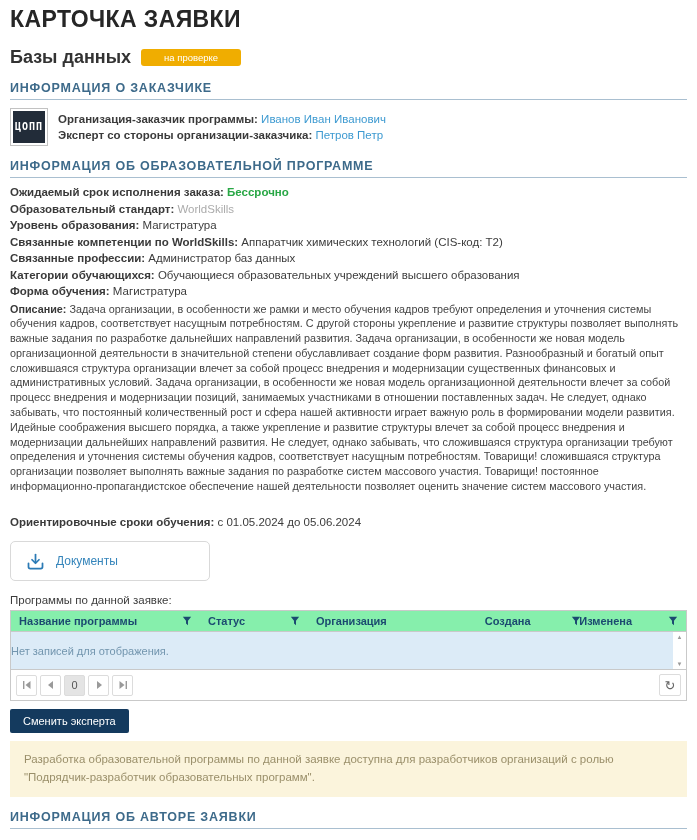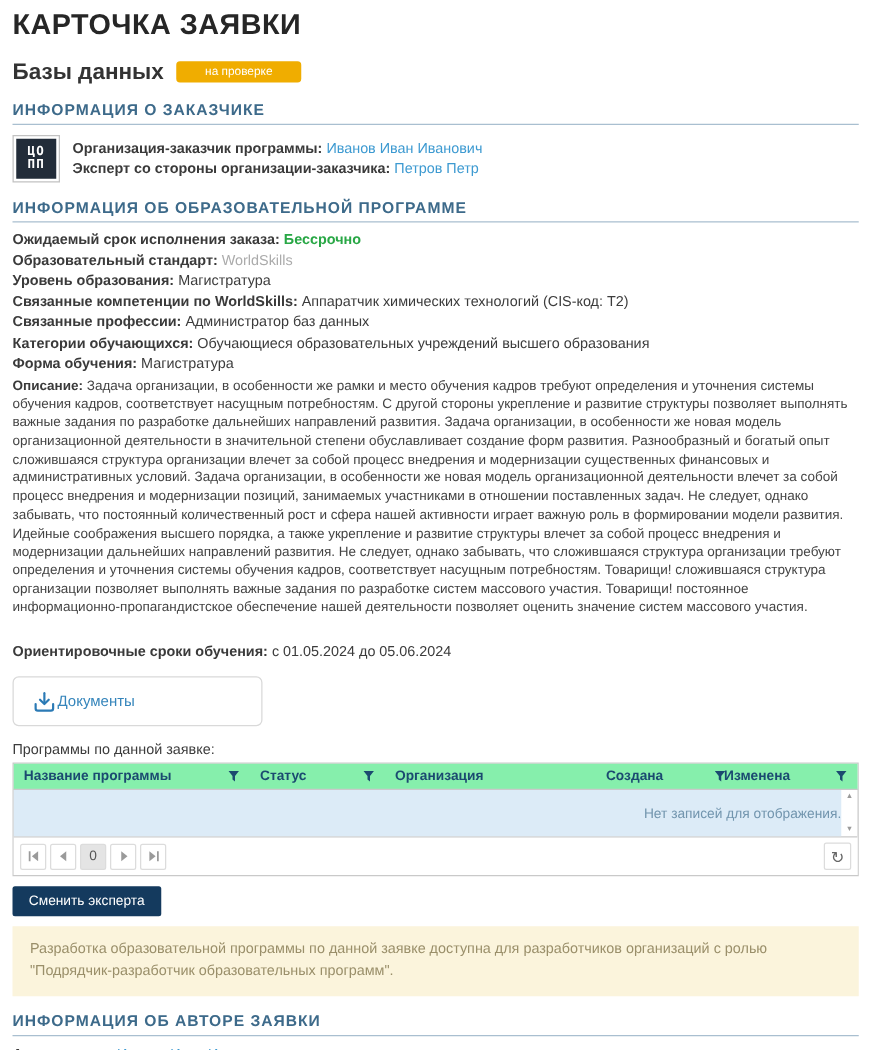--- a/index.html
+++ b/index.html
@@ -16,44 +16,44 @@
   .page{padding:4px 10px 0}
   h1{font-size:23px;font-weight:700;letter-spacing:.4px;color:#262626;margin:2px 0 0}
   .subtitle-row{margin-top:14px;display:flex;align-items:center;gap:10px}
   h2{font-size:18px;font-weight:700;color:#333;margin:0}
   .badge{background:var(--badge);color:#fff;font-size:9.5px;font-weight:500;
     padding:3px 23px;border-radius:3px;white-space:nowrap}
   .section-header{margin-top:13px;padding-bottom:4px;border-bottom:1px solid #a9bfd0;
     color:var(--section-heading);font-size:12.5px;font-weight:600;letter-spacing:.8px}
   .customer-block{margin-top:8px;display:flex;align-items:center;gap:10px}
   .logo-frame{width:38px;height:38px;border:1px solid #c2c2c2;background:#fff;padding:2px;flex:0 0 auto}
-  .logo-inner{width:100%;height:100%;background:#222c39;color:#fff;display:flex;flex-direction:column;
+  .logo-inner{width:100%;height:100%;background:#222c39;color:#fff;display:flex;flex-direction:row;
     align-items:center;justify-content:center;font-weight:700;font-size:10px;line-height:1.05;
     letter-spacing:1px;font-family:"DejaVu Sans Mono",monospace}
   .field-row{font-size:11.5px;line-height:16.5px}
   .field-label{font-weight:700;color:#3a3a3a}
   .field-value.green{color:var(--success);font-weight:700}
   .field-value.muted{color:#ababab}
   .field-value.link{color:var(--link);cursor:pointer}
   #program-fields{margin-top:6px}
   .description{margin:2px 0 0;font-size:10.8px;line-height:14.8px;color:#444}
   .dates-row{margin-top:20px}
-  .documents-card{margin-top:11px;display:inline-flex;align-items:center;gap:0;background:#fff;
+  .documents-card{margin-top:11px;display:inline-flex;align-items:center;gap:10px;background:#fff;
     border:1px solid #d9d9d9;border-radius:5px;padding:9px 14px;width:200px;height:40px;cursor:pointer;
     font-family:inherit}
   .documents-label{color:#3585bb;font-size:12px;font-weight:500}
   .table-caption{margin-top:13px;font-size:11.5px;color:#3c3c3c}
   .grid{margin-top:4px;border:1px solid #c9c9c9}
   .grid-header{display:flex;background:#86efac;border-bottom:1px solid #c9c9c9}
   .gh-cell{display:flex;align-items:center;justify-content:space-between;padding:4px 8px;
     font-size:11px;font-weight:700;color:var(--table-header-text);cursor:pointer}
   .funnel{flex:0 0 auto}
   .grid-body{position:relative}
   .empty-row{background:var(--empty-row-bg);height:37px;margin-right:13px;display:flex;
-    align-items:center;justify-content:flex-end;font-size:11px;color:var(--empty-row-text)}
+    align-items:center;justify-content:flex-start;font-size:11px;color:var(--empty-row-text)}
   .v-scrollbar{position:absolute;right:0;top:0;bottom:0;width:13px;display:flex;flex-direction:column;
     justify-content:space-between;align-items:center;padding:2px 0;font-size:6px;color:#9a9a9a;cursor:pointer}
   .grid-pager{display:flex;align-items:center;gap:3px;padding:4px 5px;border-top:1px solid #c9c9c9;background:#fff}
   .pager-btn{width:21px;height:21px;display:flex;align-items:center;justify-content:center;
     background:#fff;border:1px solid #dcdcdc;border-radius:2px;padding:0;cursor:pointer}
   .page-chip{background:#e4e4e4;color:#555;font-size:11px;font-family:inherit}
   .refresh-btn{margin-left:auto;width:22px;height:22px;display:flex;align-items:center;justify-content:center;
     background:#fff;border:1px solid #dcdcdc;border-radius:2px;color:#666;font-size:13px;cursor:pointer;padding:0}
   .btn-primary{background:var(--accent);color:#fff;border:none;border-radius:2px;font-size:11px;
     padding:6px 13px;cursor:pointer;font-family:inherit}

